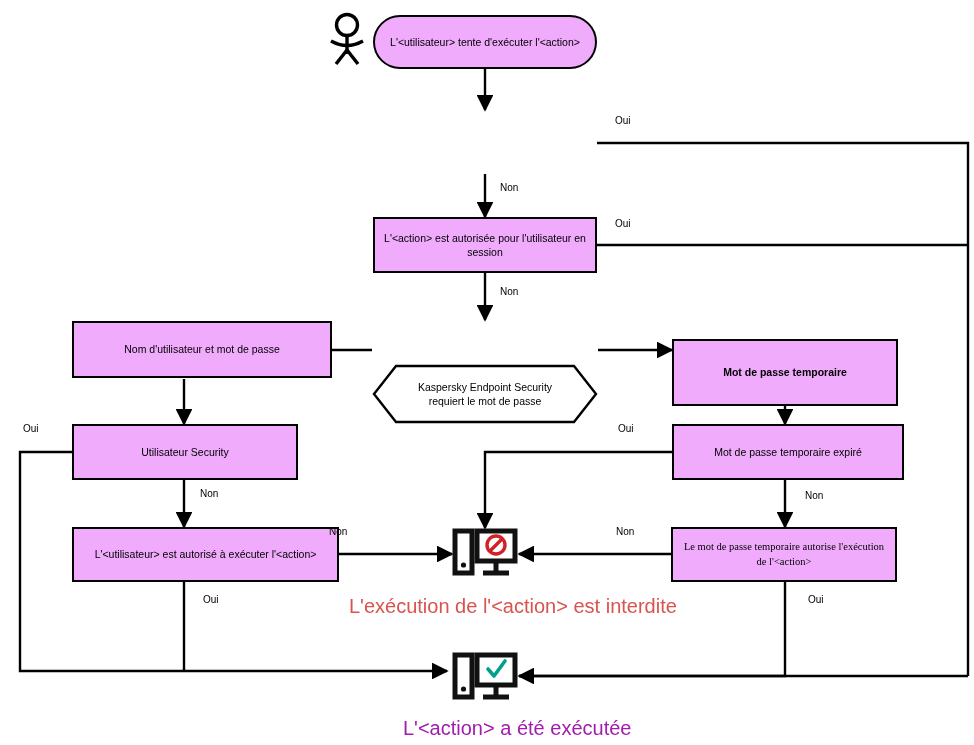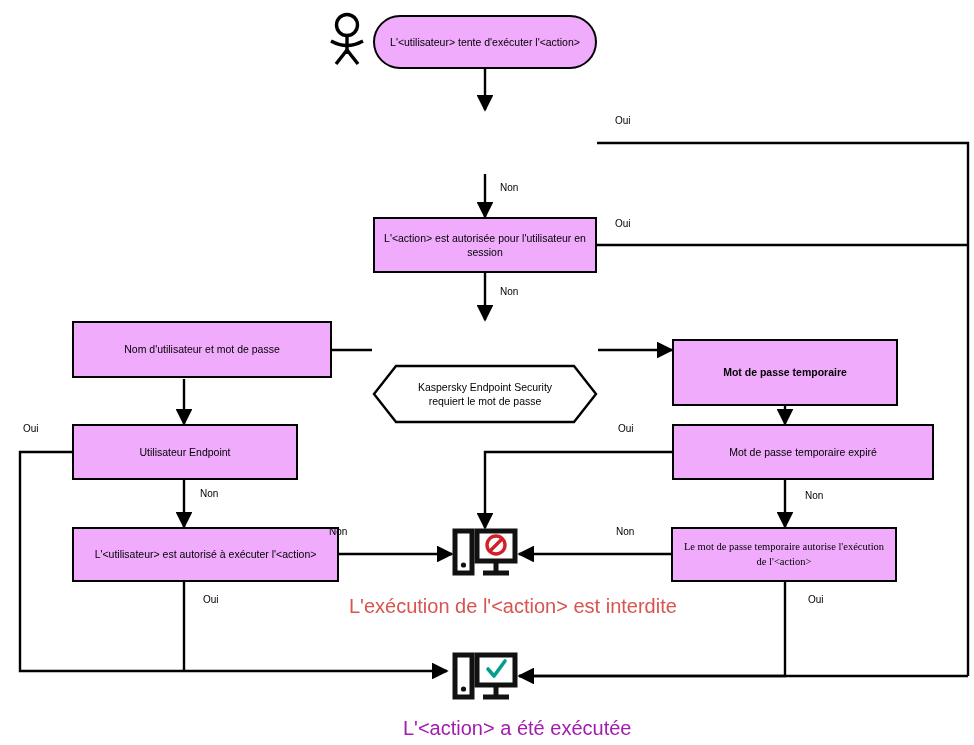--- a/index.html
+++ b/index.html
@@ -155,24 +155,24 @@
 
   <div class="node" style="left:72px; top:321px; width:260px; height:57px;">
     <span>Nom d'utilisateur et mot de passe</span>
   </div>
 
   <div class="node" style="left:672px; top:339px; width:226px; height:67px;font-weight:bold;">
     <span>Mot de passe temporaire</span>
   </div>
 
   <div class="node" style="left:72px; top:424px; width:226px; height:56px;">
-    <span>Utilisateur Endpoint</span>
-  </div>
-
-  <div class="node" style="left:672px; top:424px; width:262px; height:56px;">
+    <span>Utilisateur Security</span>
+  </div>
+
+  <div class="node" style="left:672px; top:424px; width:232px; height:56px;">
     <span>Mot de passe temporaire expiré</span>
   </div>
 
   <div class="node" style="left:72px; top:527px; width:267px; height:55px;">
     <span>L'&lt;utilisateur&gt; est autorisé à exécuter l'&lt;action&gt;</span>
   </div>
 
   <div class="node" style="left:671px; top:527px; width:226px; height:55px;font-family:Liberation Serif, serif;">
     <span>Le mot de passe temporaire autorise l'exécution de l'&lt;action&gt;</span>
   </div>

